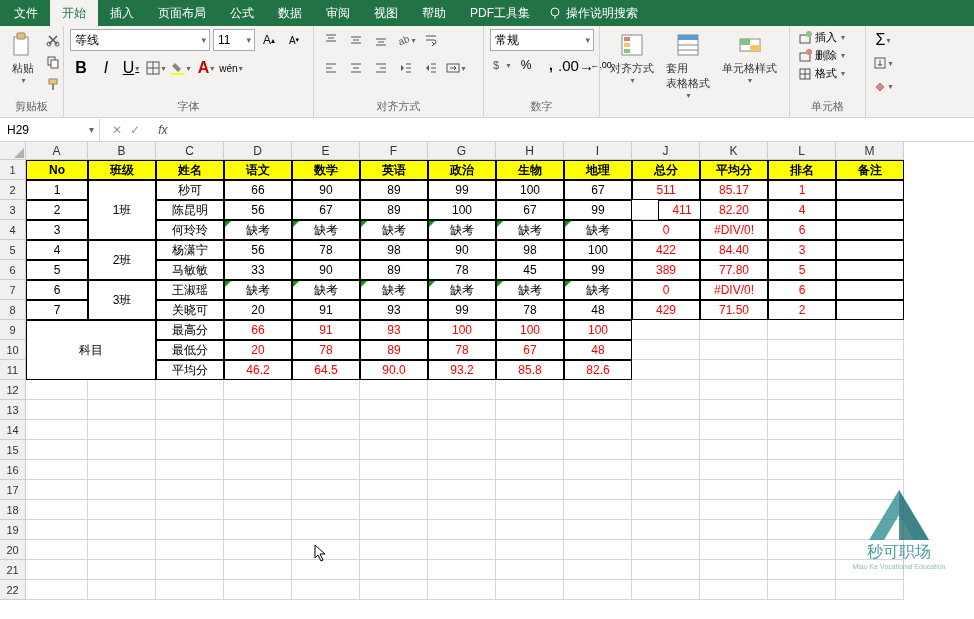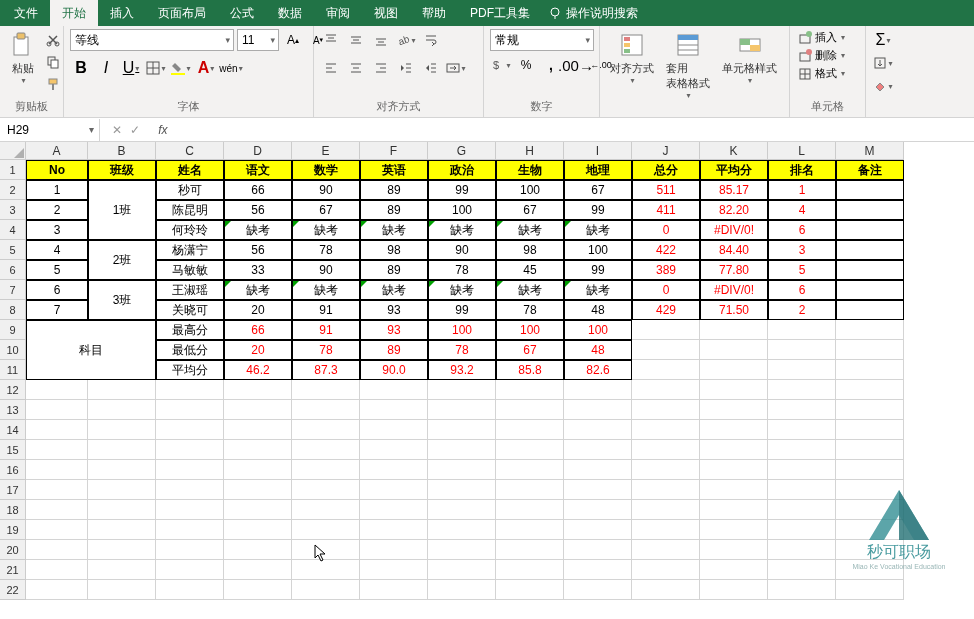--- a/index.html
+++ b/index.html
@@ -14,21 +14,21 @@
 .ribbon { background: #f3f2f1; height: 92px; border-bottom: 1px solid #d4d4d4; display: flex; }
 .ribbon-group { padding: 3px 6px 0 6px; border-right: 1px solid #d4d4d4; display: flex; flex-direction: column; justify-content: space-between; position: relative; }
 .ribbon-group-title { font-size: 11px; color: #666; text-align: center; padding: 2px 0 3px 0; }
 .ribbon-content { flex: 1; display: flex; align-items: flex-start; }
 .rbtn { display: inline-flex; align-items: center; justify-content: center; cursor: pointer; }
 .rbtn-big { flex-direction: column; font-size: 11px; color: #333; padding: 2px 4px; }
 .rbtn-big svg { margin-bottom: 2px; }
 .rbtn-sm { width: 22px; height: 22px; }
 .font-row { display: flex; align-items: center; gap: 3px; margin-bottom: 3px; }
 .font-select { background: #fff; border: 1px solid #ababab; height: 22px; font-size: 12px; padding: 0 14px 0 4px; position: relative; display: flex; align-items: center; }
-.font-select.name { width: 164px; }
+.font-select.name { width: 140px; }
 .font-select.size { width: 42px; }
 .font-select::after { content: "▾"; position: absolute; right: 3px; font-size: 9px; color: #666; }
 .dd-arrow { font-size: 8px; color: #666; margin-left: 1px; }
 
 .namebox-row { height: 24px; background: #fff; border-bottom: 1px solid #d4d4d4; display: flex; align-items: center; }
 .namebox { width: 82px; height: 22px; border: 1px solid transparent; font-size: 12px; padding: 0 4px; display: flex; align-items: center; margin-left: 2px; }
 .namebox-dd { width: 16px; text-align: center; color: #666; font-size: 10px; border-right: 1px solid #d4d4d4; height: 22px; display: flex; align-items: center; justify-content: center; }
 .fx-icons { display: flex; gap: 8px; padding: 0 12px; color: #999; font-size: 12px; align-items: center; }
 .fx-label { font-style: italic; font-size: 12px; color: #555; padding: 0 6px; }
 .formula-bar { flex: 1; font-size: 12px; padding: 0 4px; }
@@ -701,21 +701,21 @@
       <div class="cell bcell red" style="left: 742px; top: 20px; width: 68px;">1</div>
       <div class="cell bcell" style="left: 810px; top: 20px; width: 68px;"></div>
       <div class="cell bcell" style="left: 0px; top: 40px; width: 62px;">2</div>
       <div class="cell bcell" style="left: 130px; top: 40px; width: 68px;">陈昆明</div>
       <div class="cell bcell" style="left: 198px; top: 40px; width: 68px;">56</div>
       <div class="cell bcell" style="left: 266px; top: 40px; width: 68px;">67</div>
       <div class="cell bcell" style="left: 334px; top: 40px; width: 68px;">89</div>
       <div class="cell bcell" style="left: 402px; top: 40px; width: 68px;">100</div>
       <div class="cell bcell" style="left: 470px; top: 40px; width: 68px;">67</div>
       <div class="cell bcell" style="left: 538px; top: 40px; width: 68px;">99</div>
-      <div class="cell bcell red" style="left: 606px; top: 40px; width: 68px;">411</div>
+      <div class="cell bcell red" style="left: 632px; top: 40px; width: 48px;">411</div>
       <div class="cell bcell red" style="left: 674px; top: 40px; width: 68px;">82.20</div>
       <div class="cell bcell red" style="left: 742px; top: 40px; width: 68px;">4</div>
       <div class="cell bcell" style="left: 810px; top: 40px; width: 68px;"></div>
       <div class="cell bcell" style="left: 0px; top: 60px; width: 62px;">3</div>
       <div class="cell bcell" style="left: 130px; top: 60px; width: 68px;">何玲玲</div>
       <div class="cell bcell greentri" style="left: 198px; top: 60px; width: 68px;">缺考</div>
       <div class="cell bcell greentri" style="left: 266px; top: 60px; width: 68px;">缺考</div>
       <div class="cell bcell greentri" style="left: 334px; top: 60px; width: 68px;">缺考</div>
       <div class="cell bcell greentri" style="left: 402px; top: 60px; width: 68px;">缺考</div>
       <div class="cell bcell greentri" style="left: 470px; top: 60px; width: 68px;">缺考</div>
@@ -784,21 +784,21 @@
       <div class="cell bcell red" style="left: 538px; top: 160px; width: 68px;">100</div>
       <div class="cell bcell" style="left: 130px; top: 180px; width: 68px;">最低分</div>
       <div class="cell bcell red" style="left: 198px; top: 180px; width: 68px;">20</div>
       <div class="cell bcell red" style="left: 266px; top: 180px; width: 68px;">78</div>
       <div class="cell bcell red" style="left: 334px; top: 180px; width: 68px;">89</div>
       <div class="cell bcell red" style="left: 402px; top: 180px; width: 68px;">78</div>
       <div class="cell bcell red" style="left: 470px; top: 180px; width: 68px;">67</div>
       <div class="cell bcell red" style="left: 538px; top: 180px; width: 68px;">48</div>
       <div class="cell bcell" style="left: 130px; top: 200px; width: 68px;">平均分</div>
       <div class="cell bcell red" style="left: 198px; top: 200px; width: 68px;">46.2</div>
-      <div class="cell bcell red" style="left: 266px; top: 200px; width: 68px;">87.3</div>
+      <div class="cell bcell red" style="left: 266px; top: 200px; width: 68px;">64.5</div>
       <div class="cell bcell red" style="left: 334px; top: 200px; width: 68px;">90.0</div>
       <div class="cell bcell red" style="left: 402px; top: 200px; width: 68px;">93.2</div>
       <div class="cell bcell red" style="left: 470px; top: 200px; width: 68px;">85.8</div>
       <div class="cell bcell red" style="left: 538px; top: 200px; width: 68px;">82.6</div>
       <div class="cell bcell" style="left: 0px; top: 160px; width: 130px; height: 60px;">科目</div>
     </div>
   <div class="watermark">
     <svg width="110" height="90" viewBox="0 0 110 90">
       <path d="M55 5 L85 55 L70 55 L55 30 L40 55 L25 55 Z" fill="#2a8a8f" opacity="0.9"></path>
       <path d="M55 5 L85 55 L55 55 Z" fill="#1a6a6f" opacity="0.9"></path>

